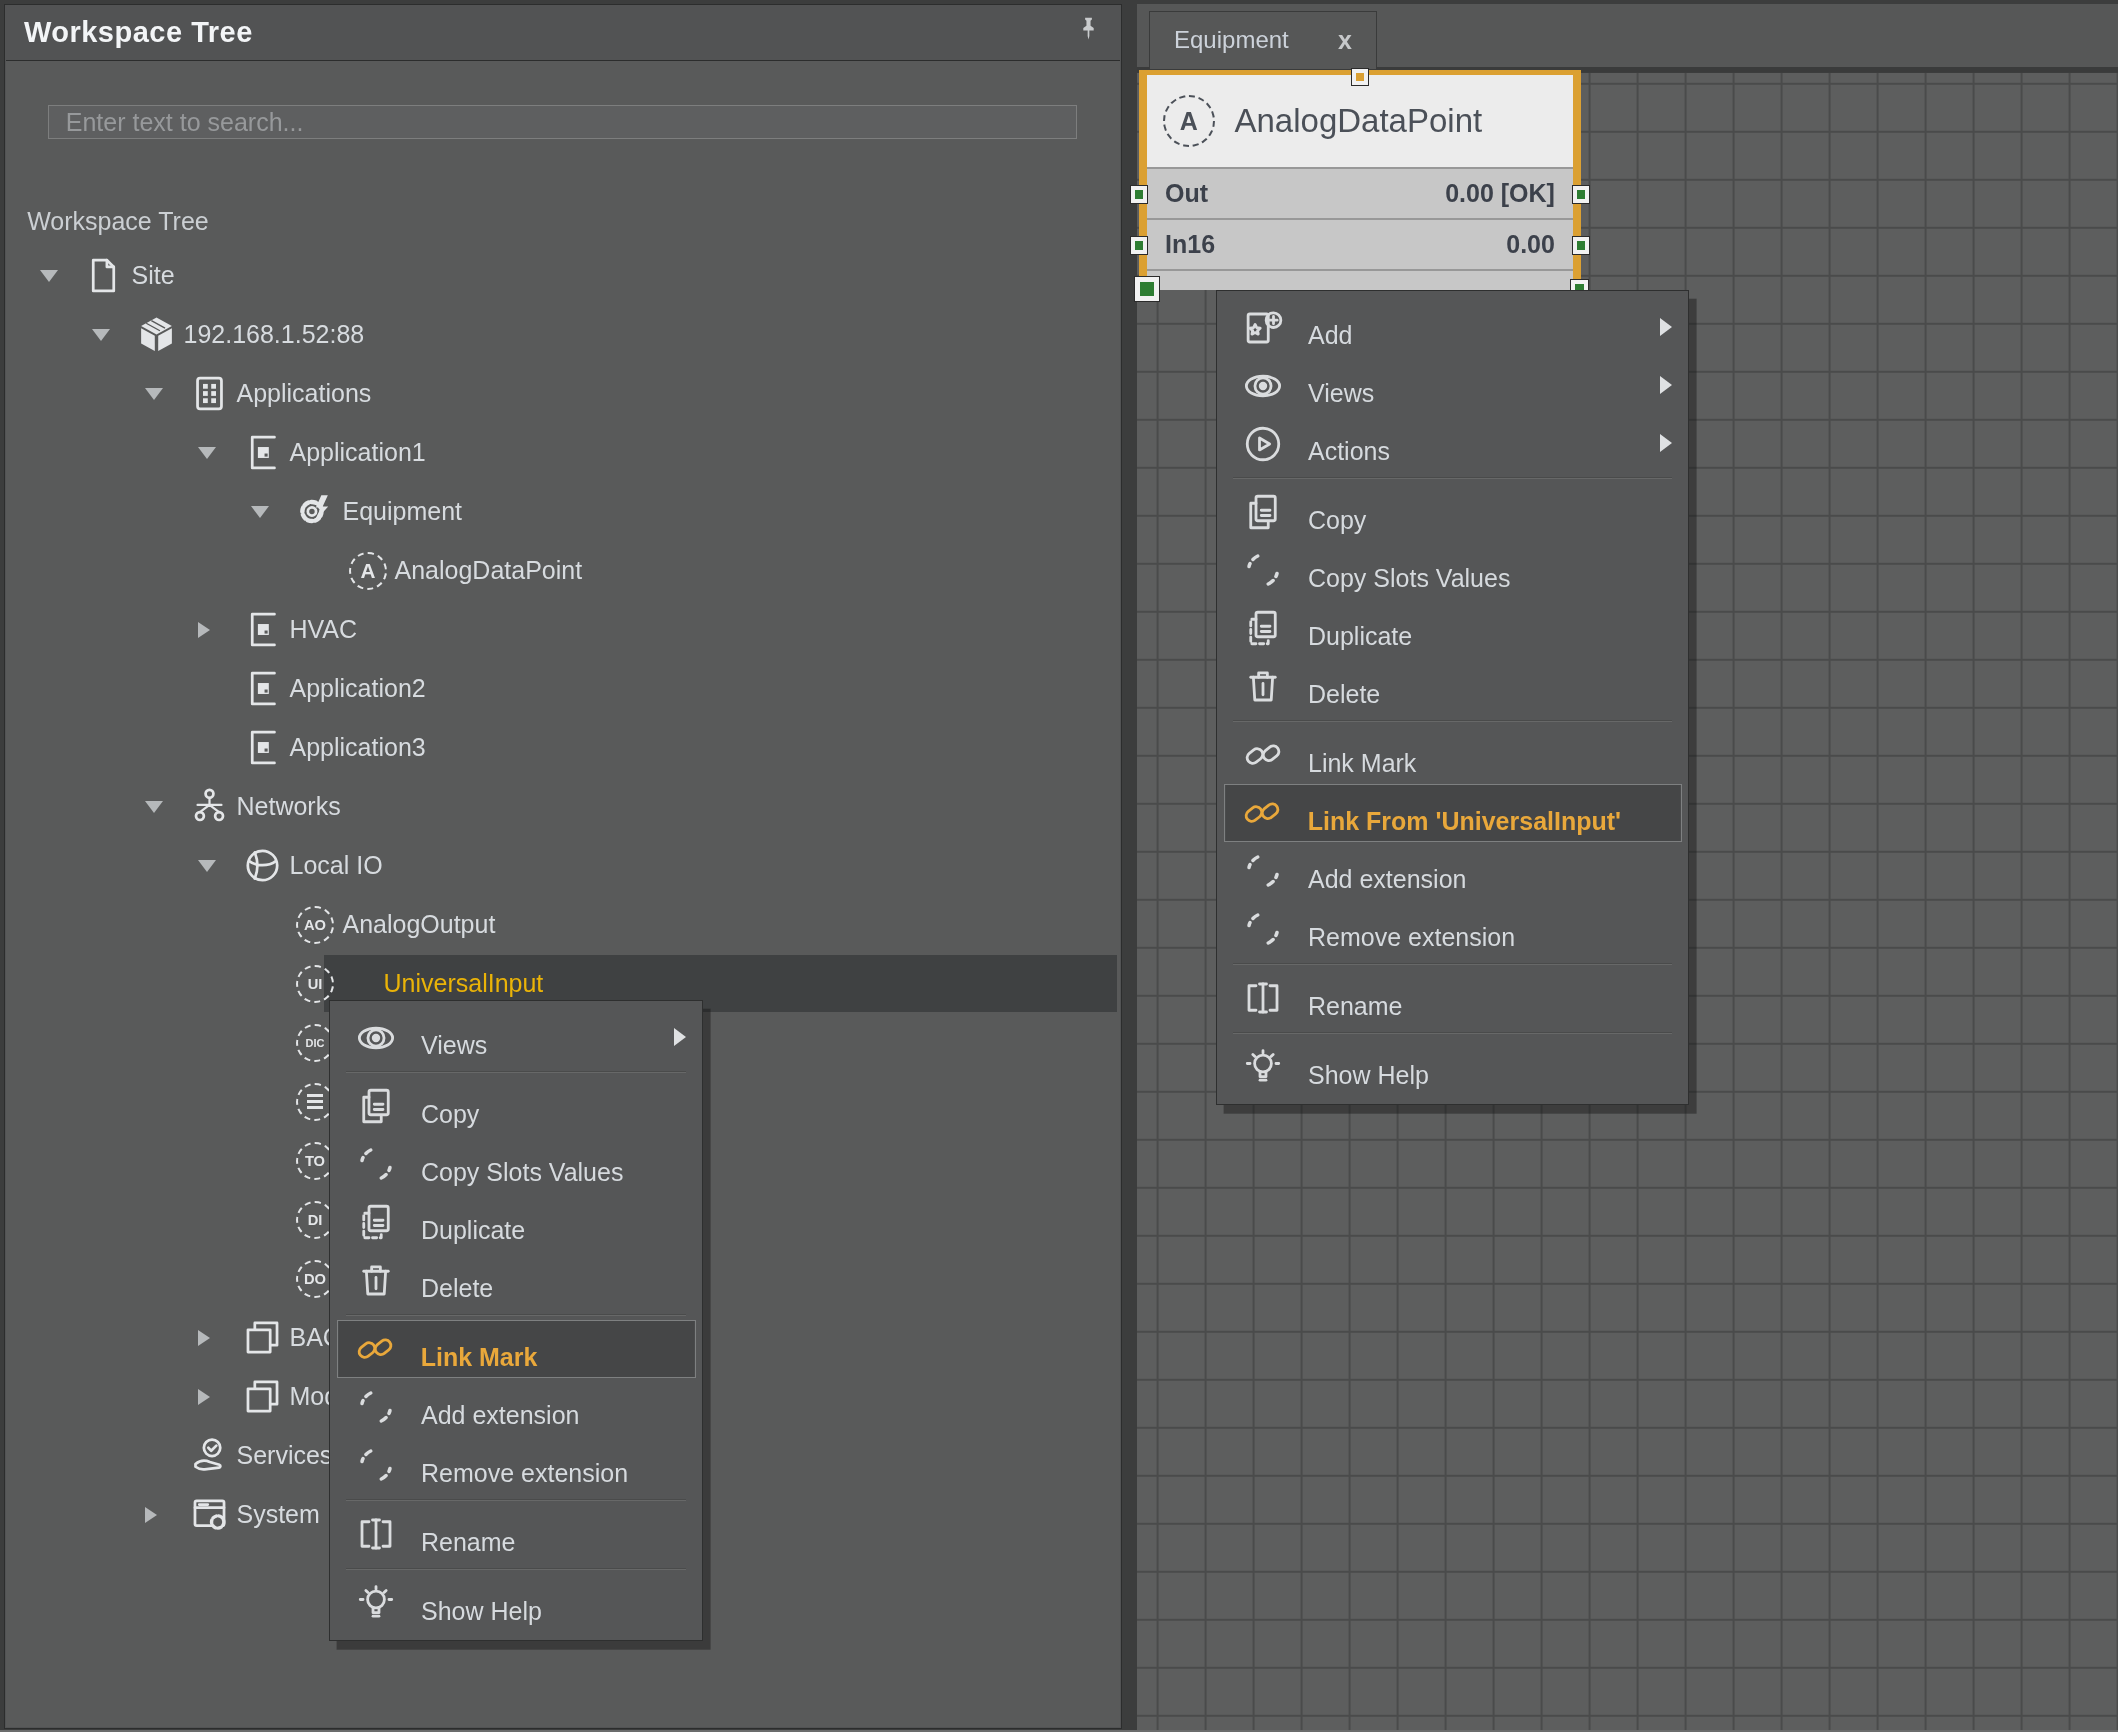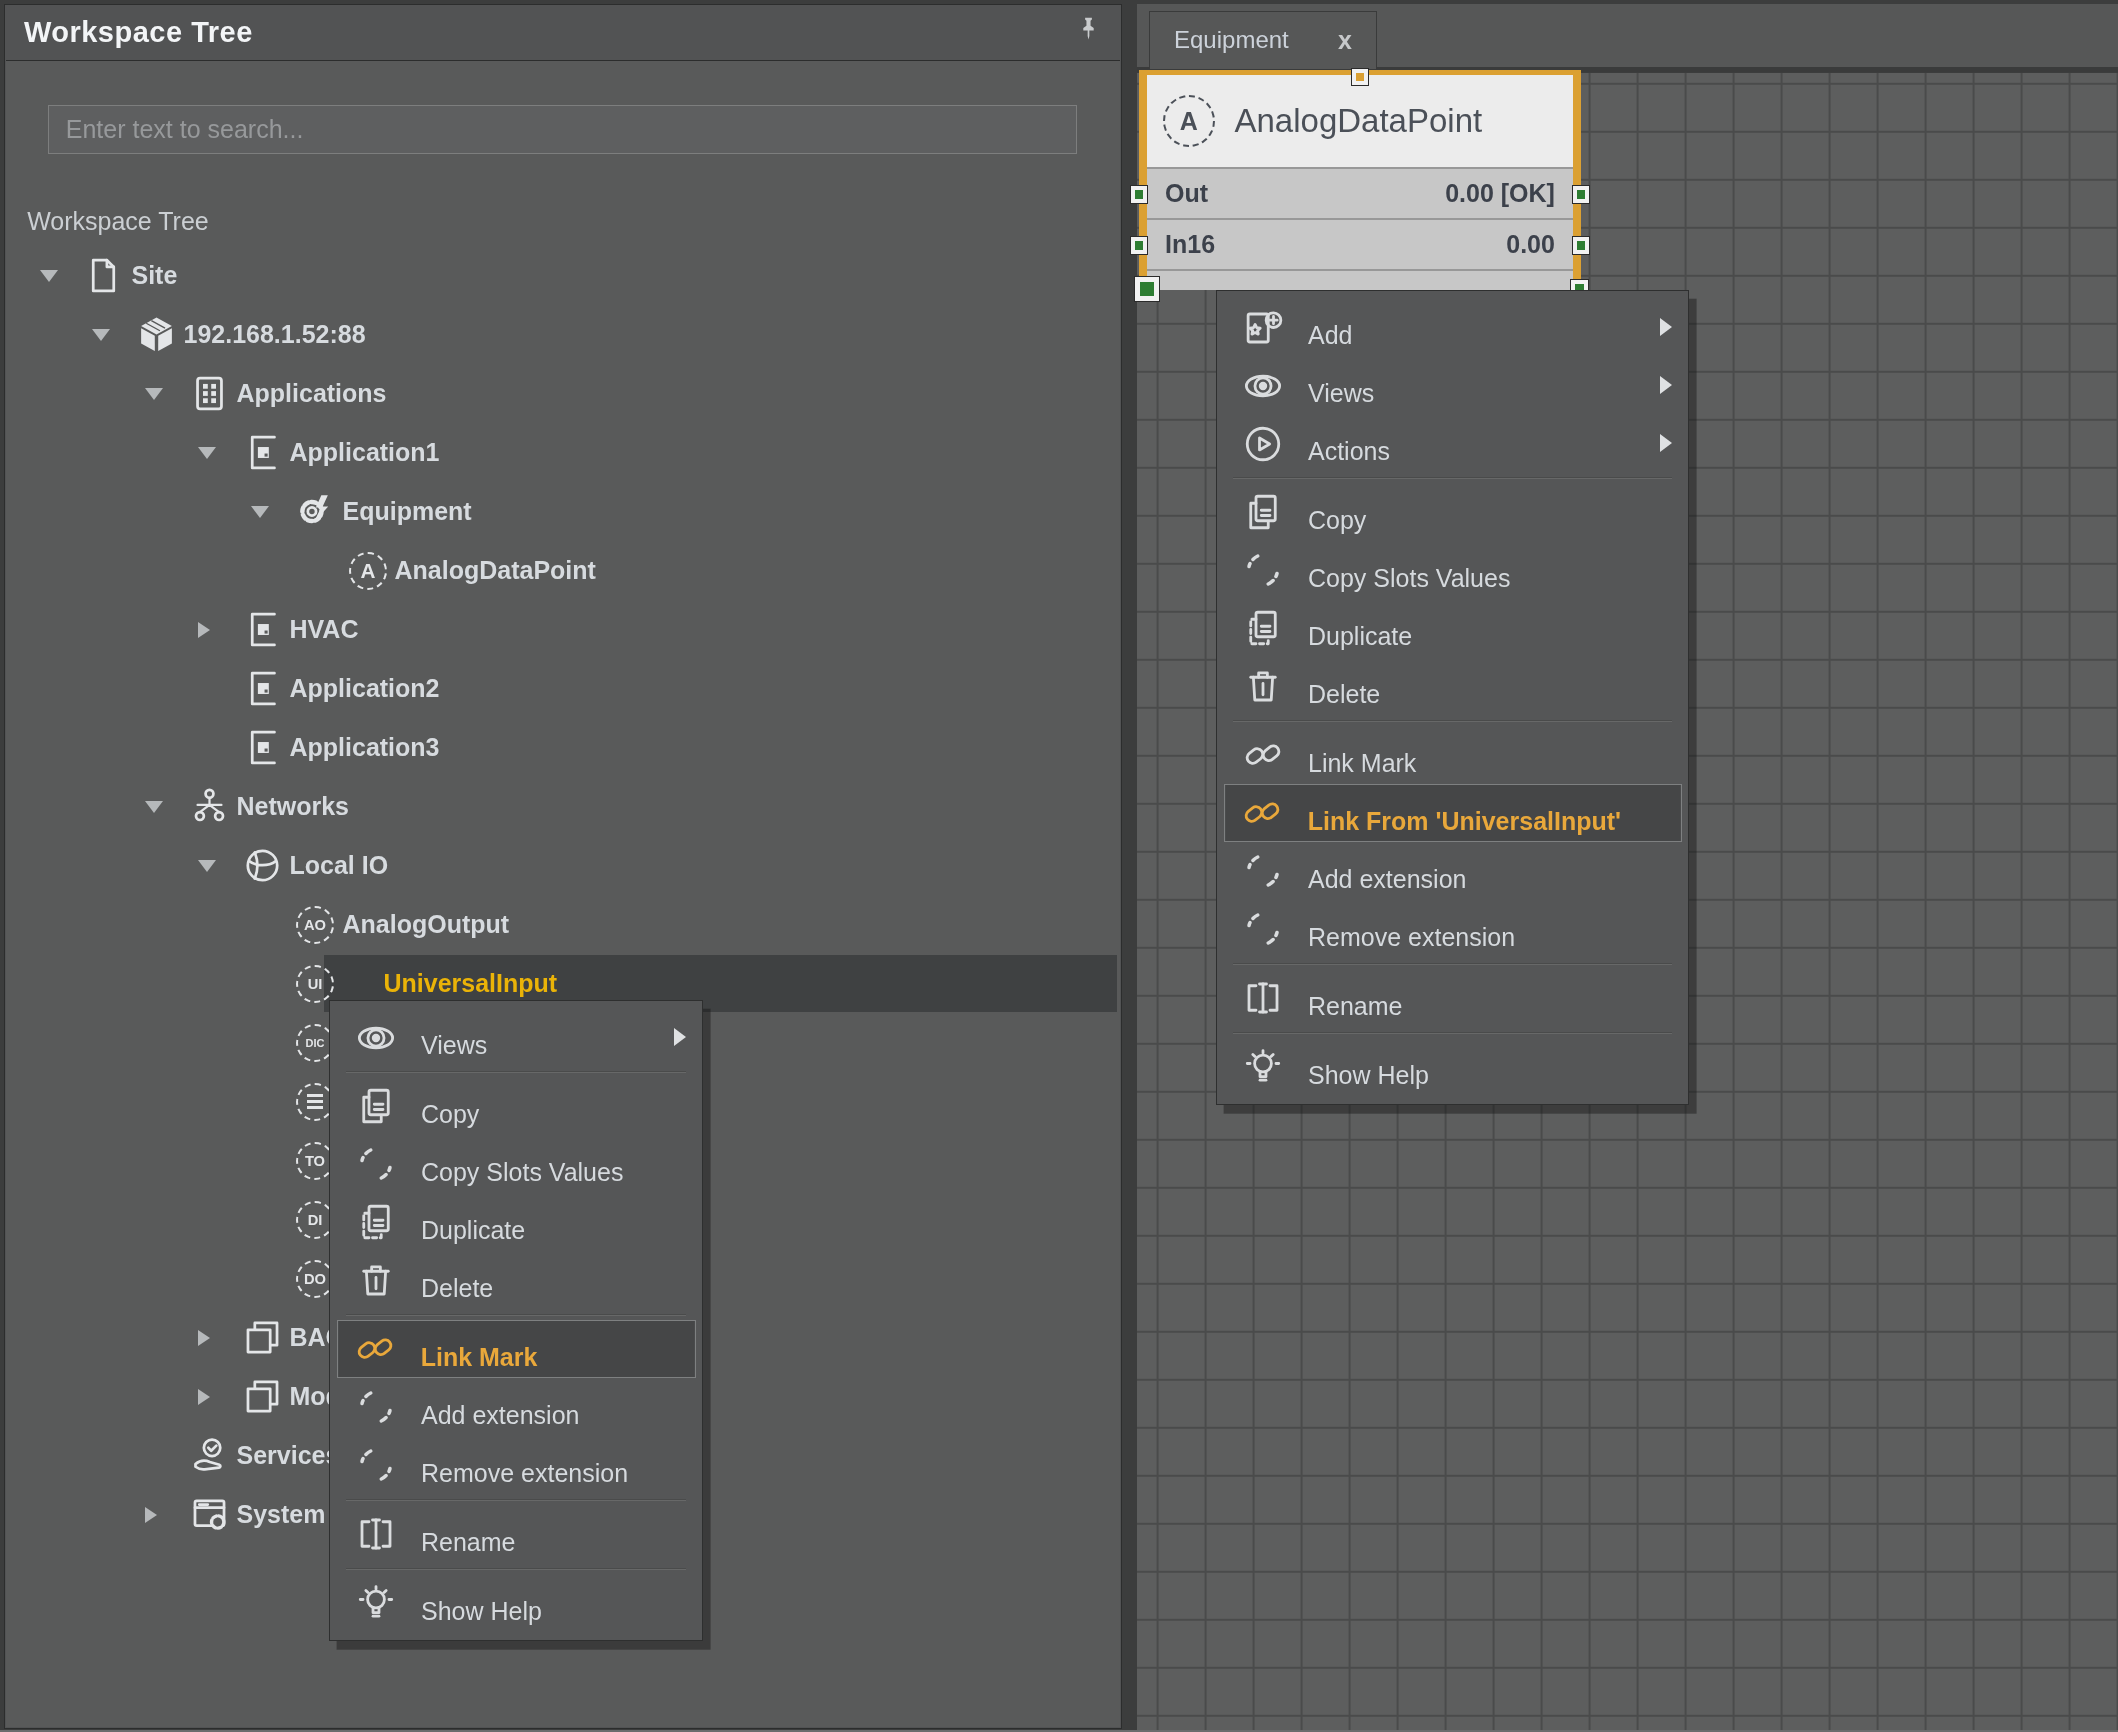--- a/index.html
+++ b/index.html
@@ -8,29 +8,29 @@
     background:#3c3d3d;font-family:"Liberation Sans",sans-serif;
     -webkit-font-smoothing:antialiased;
   }
   
   .left-panel{position:absolute;left:4.4px;top:4.4px;width:1118px;height:1725px;
     background:#525354;border:1.1px solid #2c2d2d;box-sizing:border-box;}
   .left-header{height:54px;display:flex;align-items:center;justify-content:space-between;padding:0 18.5px;}
   .left-title{color:#f3f5f7;font-size:29px;font-weight:bold;letter-spacing:0.5px;}
   .pin{width:29px;height:36px;color:#c9cbcd;}
   .left-content{position:absolute;top:55px;left:1.1px;right:1.1px;bottom:1.1px;background:#595a5a;border-top:1.1px solid #2c2d2d;}
-  .search{position:absolute;left:42px;top:44px;width:1029px;height:49px;box-sizing:border-box;
+  .search{position:absolute;left:42px;top:44px;width:1029px;height:34px;box-sizing:border-box;
     background:#5e5f60;border:1.1px solid #7d7e7e;color:#97999b;font-size:25px;padding:0 16.3px;outline:none;
     font-family:"Liberation Sans",sans-serif;}
   .search::placeholder{color:#97999b;}
   .tree-root{position:absolute;left:20.7px;top:146px;color:#cbcfd3;font-size:25px;}
   .tree{position:absolute;left:0;right:0;top:185px;}
   .trow{position:relative;height:59px;}
   .trow .band{position:absolute;top:1.1px;bottom:1.1px;right:3.3px;background:#3f4142;}
-  .trow .lab{position:absolute;line-height:59px;font-size:25px;color:#d7dbdf;white-space:nowrap;font-weight:bold;}
+  .trow .lab{position:absolute;line-height:59px;font-size:25px;color:#d7dbdf;white-space:nowrap;}
   .trow.sel .lab{color:#eab308;margin-left:41px;}
   .arr{position:absolute;top:24px;width:0;height:0;}
   .arr.exp{border-left:9.2px solid transparent;border-right:9.2px solid transparent;border-top:12.5px solid #b6b9bb;}
   .arr.col{border-top:8.7px solid transparent;border-bottom:8.7px solid transparent;border-left:12.5px solid #b6b9bb;margin-top:-2.7px;}
   .tico{position:absolute;top:8.7px;width:41px;height:41px;color:#e4e6e8;display:flex;align-items:center;justify-content:center;}
   .tico svg{width:41px;height:41px;}
   .circ{box-sizing:border-box;display:flex;width:38px;height:38px;border:2.2px dashed currentColor;border-radius:50%;
     align-items:center;justify-content:center;font-weight:bold;}
   .circ.bars{flex-direction:column;}
   .circ.bars i{display:block;width:16.3px;height:3.3px;background:currentColor;margin:1.4px 0;}

